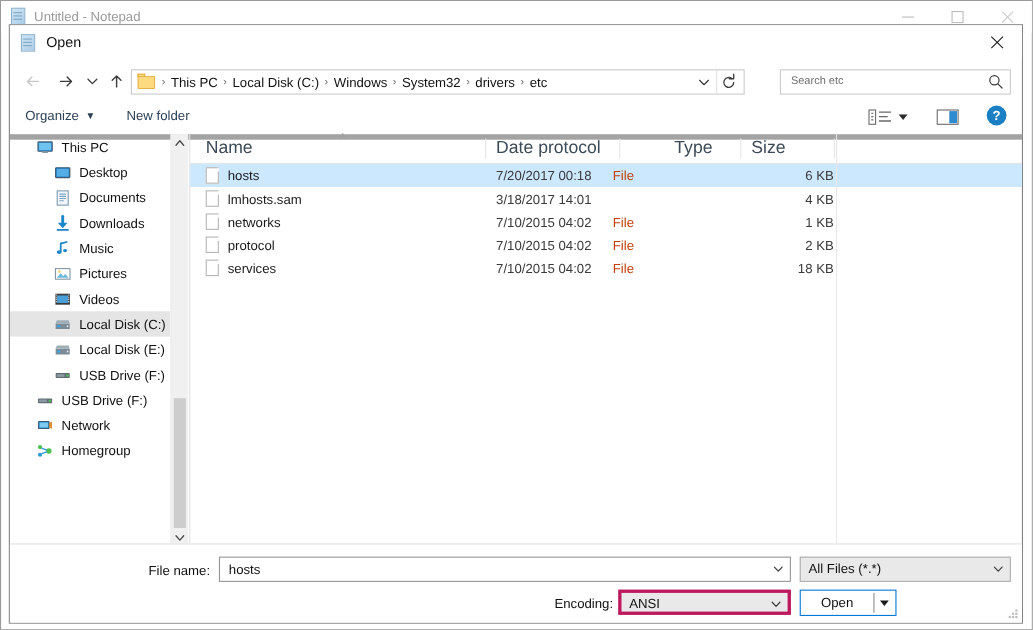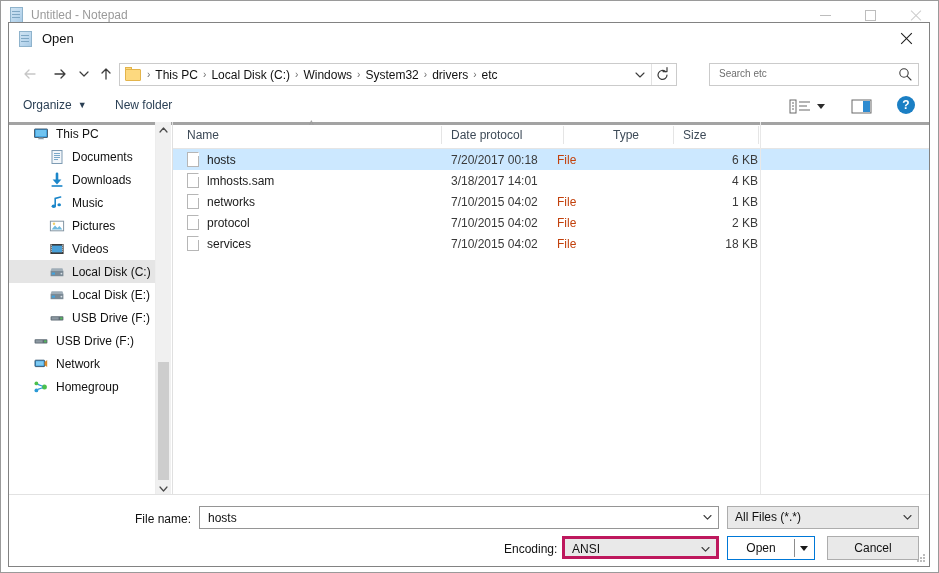--- a/index.html
+++ b/index.html
@@ -254,21 +254,21 @@
     position: absolute;
     right: 6px; top: 3px;
     width: 14px; height: 14px;
   }
 
   
   #toolbar {
     position: absolute;
     left: 0; top: 69px;
     width: 100%; height: 30px;
-    border-bottom: 3px solid #a3a3a3;
+    border-bottom: 5px solid #a3a3a3;
   }
   #organize-button {
     position: absolute;
     left: 14px; top: 6px;
     font-size: 12px;
     color: #2a3f54;
     cursor: default;
     white-space: nowrap;
   }
   #organize-caret {
@@ -380,21 +380,21 @@
     left: 0; top: 0;
     width: 100%; height: 26px;
     border-bottom: 1px solid #e5e5e5;
   }
   .col-header {
     position: absolute;
     top: 0;
     height: 26px;
     display: flex;
     align-items: center;
-    font-size: 12px;
+    font-size: 16px;
     color: #3d4a57;
     cursor: default;
     white-space: nowrap;
     box-sizing: border-box;
   }
   .col-divider {
     position: absolute;
     top: 4px;
     width: 1px; height: 18px;
     background: #e5e5e5;
@@ -733,20 +733,27 @@
   <div id="content-area">
 
     <div id="sidebar">
         <div class="nav-item nav-level-0">
           <span class="nav-icon"><svg width="16" height="16" viewBox="0 0 16 16">
               <rect x="1.5" y="3" width="13" height="8.5" rx="0.5" fill="#2a8fd4" stroke="#4a6275" stroke-width="1"></rect>
               <rect x="2.6" y="4" width="10.8" height="6.4" fill="#6fc3f0"></rect>
               <path d="M5 13.2 H11 L10 11.6 H6 Z" fill="#8a9aa6"></path>
             </svg></span>
           <span>This PC</span>
+        </div>
+        <div class="nav-item nav-level-1">
+          <span class="nav-icon"><svg width="16" height="16" viewBox="0 0 16 16">
+              <rect x="1.5" y="3.5" width="13" height="9" rx="0.8" fill="#1e7fc4" stroke="#3e5b72" stroke-width="1"></rect>
+              <rect x="2.6" y="4.5" width="10.8" height="7" fill="#55aee6"></rect>
+            </svg></span>
+          <span>Desktop</span>
         </div>
         <div class="nav-item nav-level-1">
           <span class="nav-icon"><svg width="16" height="16" viewBox="0 0 16 16">
               <rect x="3" y="1.5" width="10" height="13" fill="#f2f6fa" stroke="#7e9bb3" stroke-width="1"></rect>
               <path d="M5 4.5 H11 M5 6.5 H11 M5 8.5 H11 M5 10.5 H9" stroke="#7aa8c9" stroke-width="1"></path>
             </svg></span>
           <span>Documents</span>
         </div>
         <div class="nav-item nav-level-1">
           <span class="nav-icon"><svg width="16" height="16" viewBox="0 0 16 16">
@@ -933,21 +940,20 @@
         <path d="M1 1.5 L4.5 5.2 L8 1.5" stroke="#3c3c3c" stroke-width="1.1" fill="none" stroke-linecap="round" stroke-linejoin="round"></path>
       </svg>
     </div>
 
     <div id="open-button">
       <div id="open-button-label">Open</div>
       <div id="open-split-divider"></div>
       <div id="open-split-caret"></div>
     </div>
 
-    <div id="cancel-button">Cancel</div>
 
     <div id="resize-grip">
       <span class="grip-dot" style="left:8px; top:2px;"></span>
       <span class="grip-dot" style="left:5px; top:5px;"></span>
       <span class="grip-dot" style="left:8px; top:5px;"></span>
       <span class="grip-dot" style="left:2px; top:8px;"></span>
       <span class="grip-dot" style="left:5px; top:8px;"></span>
       <span class="grip-dot" style="left:8px; top:8px;"></span>
     </div>
   </div>

